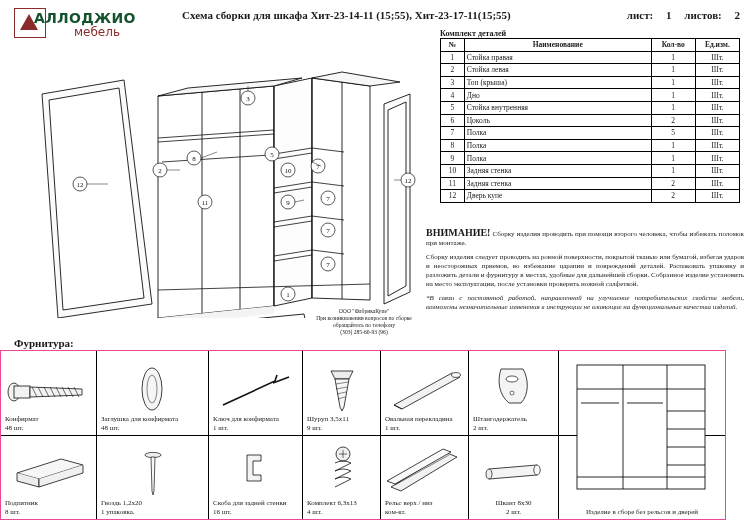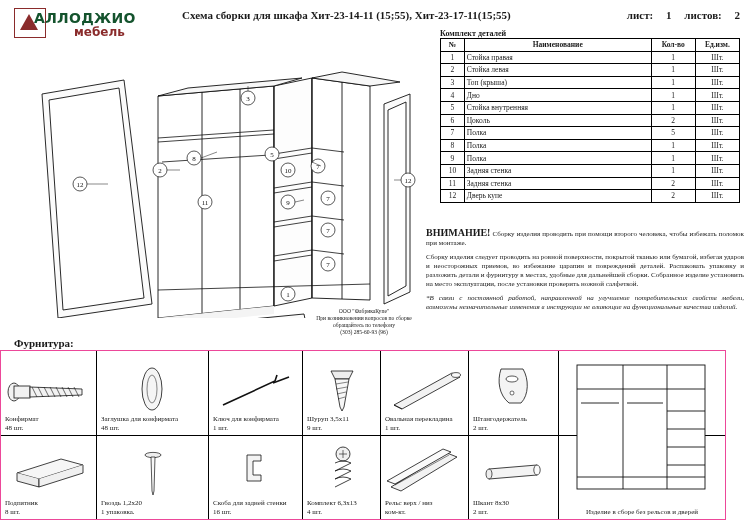--- a/index.html
+++ b/index.html
@@ -11,21 +11,21 @@
     overflow:hidden;
     position:relative;
   }
   .page{position:relative;width:748px;height:527px;}
 
   
   .logo-box{position:absolute;left:14px;top:8px;width:150px;height:32px;}
   .logo-mark{position:absolute;left:0;top:0;width:30px;height:28px;border:1px solid #8a2b2b;}
   .logo-mark .tri{position:absolute;left:5px;top:5px;width:0;height:0;border-left:9px solid transparent;border-right:9px solid transparent;border-bottom:16px solid #8a2b2b;}
   .logo-t1{position:absolute;left:20px;top:2px;font-family:"DejaVu Sans",sans-serif;font-weight:bold;font-size:14px;color:#14532d;letter-spacing:0.3px;}
-  .logo-t2{position:absolute;left:60px;top:17px;font-family:"DejaVu Sans",sans-serif;font-weight:bold;font-size:12px;color:#8a2b2b;}
+  .logo-t2{position:absolute;left:60px;top:17px;font-family:"DejaVu Sans",sans-serif;font-weight:normal;font-size:12px;color:#8a2b2b;}
 
   .title{position:absolute;left:182px;top:8px;width:430px;font-size:11px;font-weight:bold;line-height:14px;}
   .sheet{position:absolute;right:8px;top:9px;font-size:11px;font-weight:bold;}
   .sheet span{margin-left:10px;}
 
   
   .parts-title{position:absolute;left:440px;top:29px;font-size:8px;font-weight:bold;}
   table.parts{position:absolute;left:440px;top:38px;border-collapse:collapse;width:300px;font-size:7.5px;}
   table.parts td,table.parts th{border:1px solid #000;padding:0 2px;height:11.6px;line-height:11px;}
   table.parts th{font-weight:bold;text-align:center;font-size:7.5px;}
@@ -429,21 +429,21 @@
         <path d="M6,40 L62,6 L72,10 L16,44 Z" fill="#f2f2f2" stroke="#111" stroke-width="0.8"></path>
         <path d="M10,38 L64,8" stroke="#111" stroke-width="0.5" fill="none"></path>
         <path d="M2,34 L58,2 L66,5 L10,37 Z" fill="#fafafa" stroke="#111" stroke-width="0.8"></path>
       </svg>
       <div class="fcap">
         <span>Рельс верх / низ</span><br>
         <span>ком-кт.</span>
       </div>
     </div>
 
-    <div class="fcell" style="left:468px;top:84px;width:90px;height:84px;">
+    <div class="fcell" style="left:468px;top:84px;width:90px;height:84px;text-align:center;">
       <svg width="66" height="34" style="position:absolute;left:14px;top:22px;">
         <path d="M6,12 L54,8 L54,18 L6,22 Z" fill="#f4f4f4" stroke="#111" stroke-width="0.8"></path>
         <ellipse cx="54" cy="13" rx="3.2" ry="5" fill="#fafafa" stroke="#111" stroke-width="0.7"></ellipse>
         <ellipse cx="6" cy="17" rx="3" ry="5" fill="#ededed" stroke="#111" stroke-width="0.7"></ellipse>
       </svg>
       <div class="fcap">
         <span>Шкант 8х30</span><br>
         <span>2 шт.</span>
       </div>
     </div>

